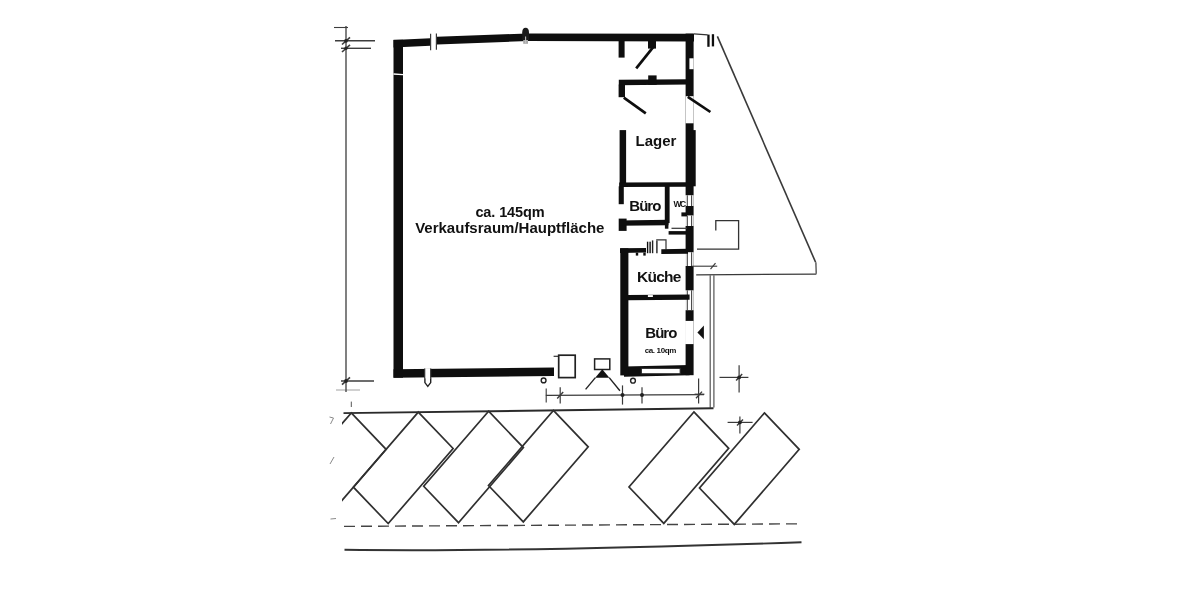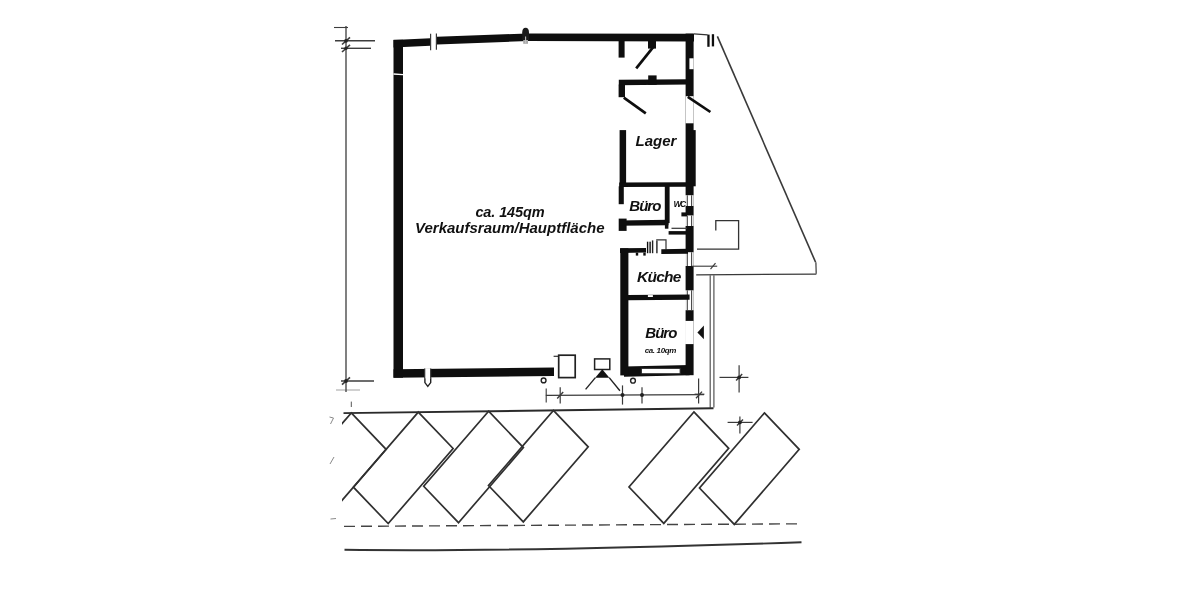--- a/index.html
+++ b/index.html
@@ -1,16 +1,16 @@
 <!DOCTYPE html>
 <html><head>
 <meta charset="utf-8">
 <style>
   html,body{margin:0;padding:0;background:#ffffff;}
-  .page{width:1200px;height:600px;position:relative;background:#f97316;overflow:hidden;font-style:italic;}
+  .page{width:1200px;height:600px;position:relative;background:#f97316;overflow:hidden;}
   svg{filter:blur(0.33px);}
   text{font-family:"Liberation Sans", sans-serif;font-weight:bold;fill:#111;}
 </style>
 </head>
 <body>
 <div class="page">
 <svg width="1200" height="600" viewBox="0 0 1200 600">
 <rect x="0" y="0" width="1200" height="600" fill="#ffffff"></rect>
 
 <g stroke="#3d3d3d" fill="none">

